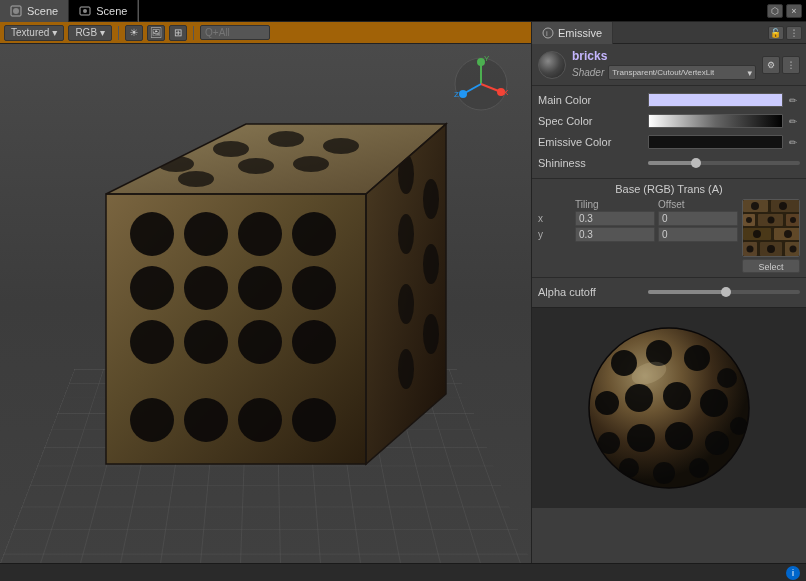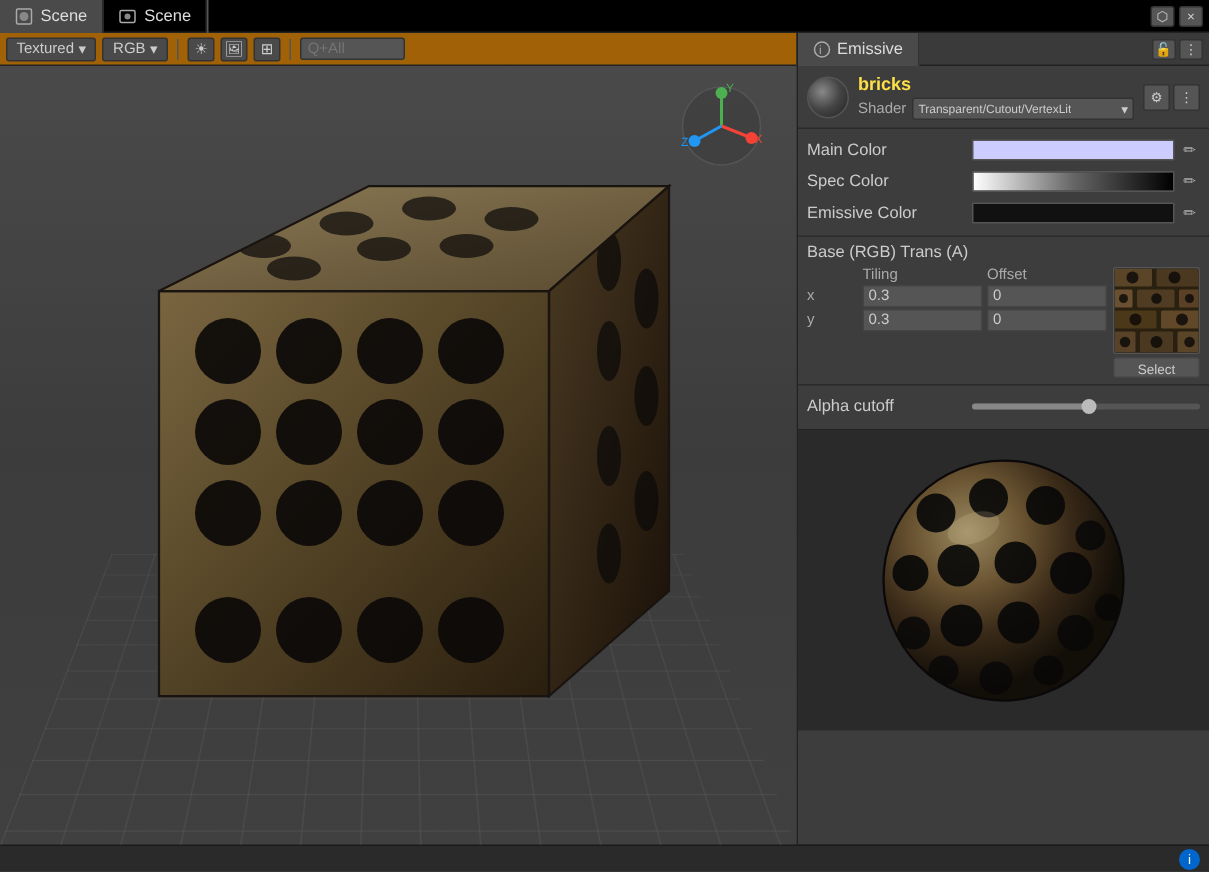--- a/index.html
+++ b/index.html
@@ -203,31 +203,32 @@
       background: radial-gradient(circle at 35% 35%, #888, #444, #222);
       border: 1px solid #555;
       flex-shrink: 0;
     }
     .material-info {
       flex: 1;
     }
     .material-name {
       font-size: 12px;
       font-weight: bold;
-      color: #fde047;
+      color: #c4b5fd;
     }
     .material-shader-row {
       display: flex;
       align-items: center;
       gap: 4px;
       margin-top: 2px;
     }
     .material-shader-label {
       font-size: 10px;
       color: #aaa;
+      font-style: italic;
     }
     .shader-dropdown {
       flex: 1;
       height: 15px;
       background: #555;
       border: 1px solid #333;
       border-radius: 2px;
       font-size: 9px;
       color: #ccc;
       padding: 0 3px;
@@ -312,20 +313,21 @@
     }
 
     
     .texture-section {
       padding: 4px 6px;
     }
     .texture-header {
       font-size: 11px;
       color: #ccc;
       margin-bottom: 4px;
+      text-align: center;
     }
     .texture-row {
       display: flex;
       gap: 4px;
     }
     .texture-left {
       flex: 1;
     }
     .tiling-offset-grid {
       display: grid;
@@ -651,20 +653,31 @@
         </div>
 
         <div class="prop-row">
           <span class="prop-label">Emissive Color</span>
           <div class="prop-value">
             <div class="color-swatch" style="background:#111111;"></div>
             <div class="eyedropper-btn">✏</div>
           </div>
         </div>
 
+        <div class="prop-row">
+          <span class="prop-label">Shininess</span>
+          <div class="prop-value">
+            <div class="slider-container">
+              <div class="slider-track">
+                <div class="slider-fill" style="width:30%;"></div>
+                <div class="slider-thumb" style="left:28%;"></div>
+              </div>
+            </div>
+          </div>
+        </div>
 
       </div>
 
       <div class="texture-section">
         <div class="texture-header">Base (RGB) Trans (A)</div>
         <div class="texture-row">
           <div class="texture-left">
 
             <div class="tiling-offset-grid">
               <span></span>

